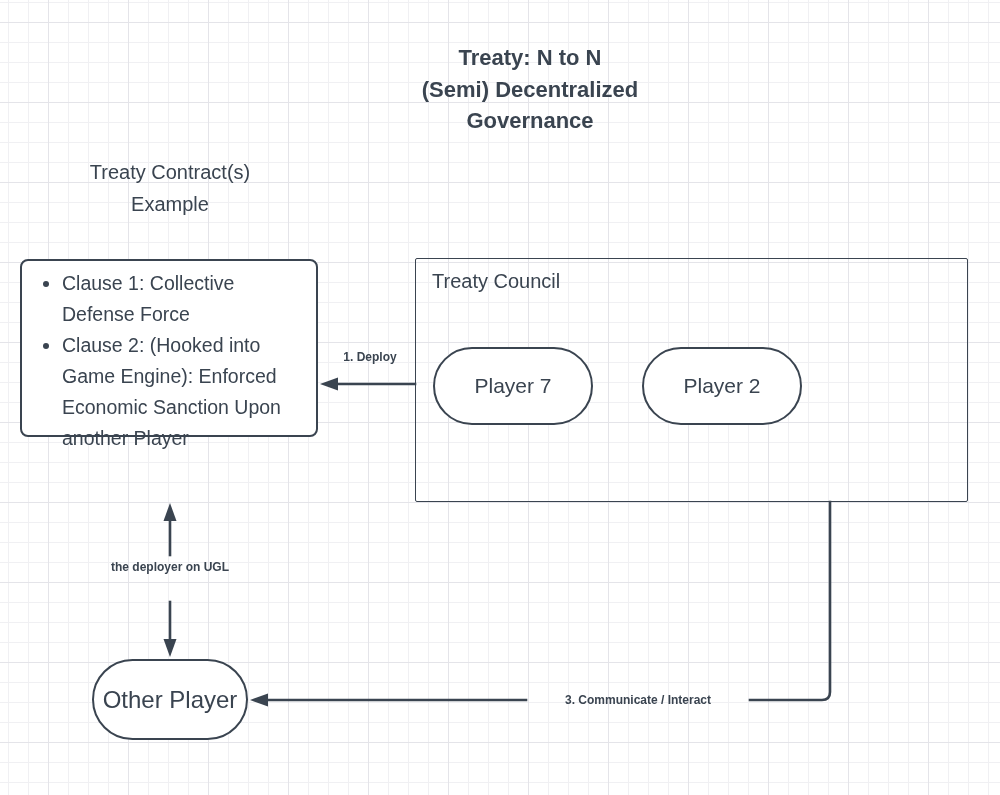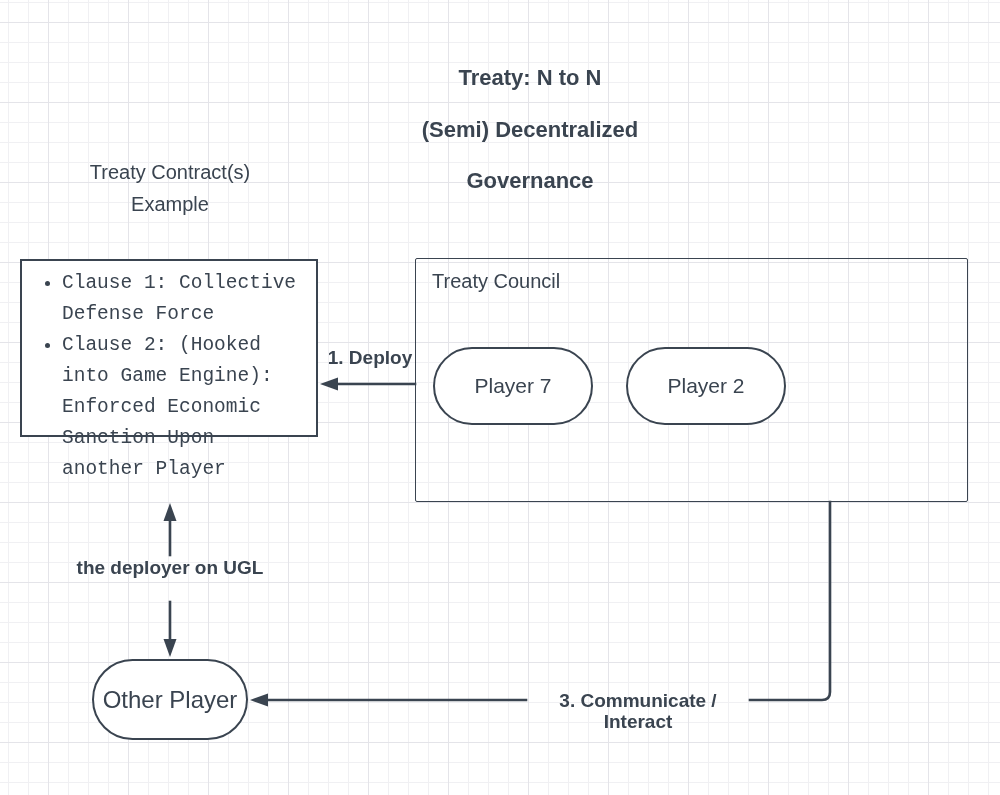--- a/index.html
+++ b/index.html
@@ -23,37 +23,36 @@
 
   .abs { position: absolute; }
 
   .diagram-title {
     left: 270px; top: 42px; width: 520px;
     text-align: center;
     font-size: 22px; font-weight: bold;
     line-height: 31.5px;
     color: #3a4450;
   }
-  .diagram-title span { display: block; margin-top: 20px; }
+  .diagram-title span { display: block; }
 
   .contract-heading {
     left: 45px; top: 157px; width: 250px;
     text-align: center;
     font-size: 20px;
     line-height: 31.5px;
     color: #3a4450;
   }
   .contract-heading span { display: block; }
 
   .contract-node {
     left: 20px; top: 259px; width: 298px; height: 178px;
     background: #ffffff;
     border: 2.5px solid #3a4450;
-    border-radius: 0;
-    font-family: Liberation Mono, monospace;
+    border-radius: 8px;
   }
   .contract-node ul {
     margin: 7px 0 0 0;
     padding: 0 12px 0 40px;
     font-size: 19.5px;
     line-height: 31px;
     color: #3a4450;
   }
 
   .council-node {
@@ -76,33 +75,33 @@
     border: 2.5px solid #3a4450;
     border-radius: 40px;
     display: flex;
     align-items: center;
     justify-content: center;
     color: #3a4450;
     white-space: nowrap;
   }
   .player-pill { top: 347px; height: 78px; width: 160px; font-size: 21px; }
   .player-1 { left: 433px; }
-  .player-2 { left: 626px; justify-content: center; }
+  .player-2 { left: 642px; justify-content: center; }
   .player-3 { left: 789px; width: 159px; }
 
   .other-player-pill {
     left: 92px; top: 659px; width: 156px; height: 81px;
     border-radius: 41px;
     font-size: 24px;
   }
 
   .arrow-label {
     position: absolute;
     font-weight: bold;
-    font-size: 19px;
+    font-size: 12px;
     text-align: center;
     color: #3a4450;
     line-height: 21px;
   }
   .deploy-label { left: 322px; top: 347px; width: 96px; }
   .consensus-label { left: 45px; top: 557px; width: 250px; }
   .consensus-label span { display: block; }
   .communicate-label { left: 528px; top: 690px; width: 220px; }
 
   .connector-layer {

